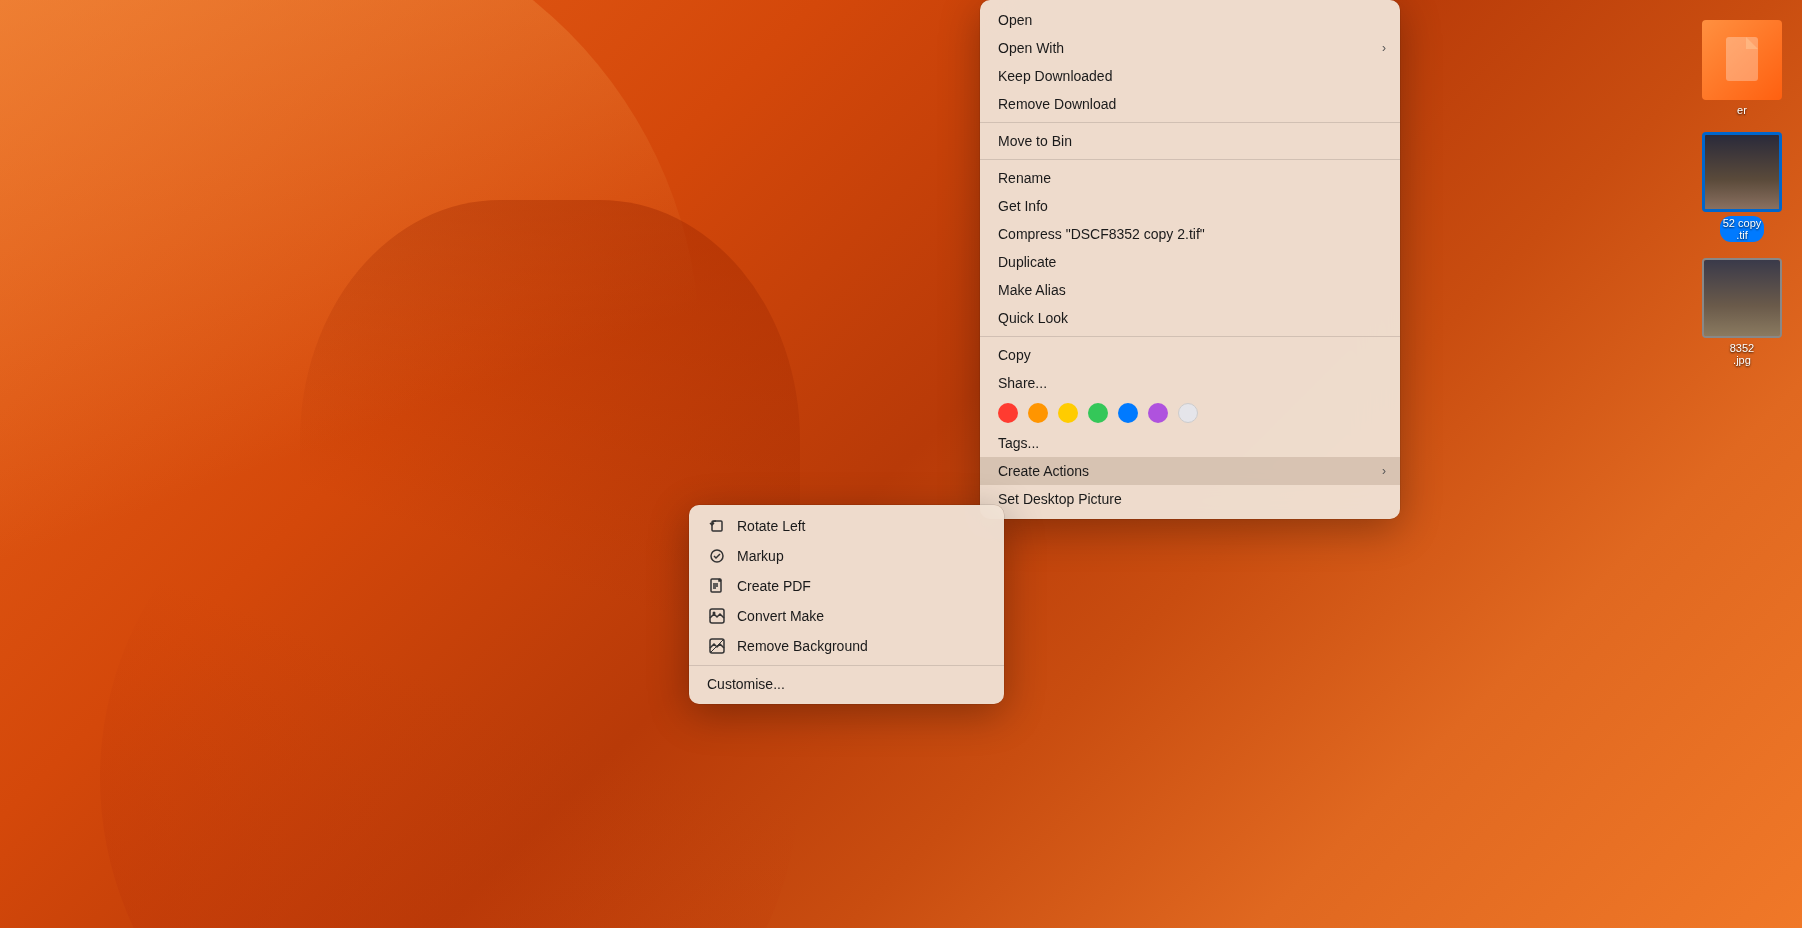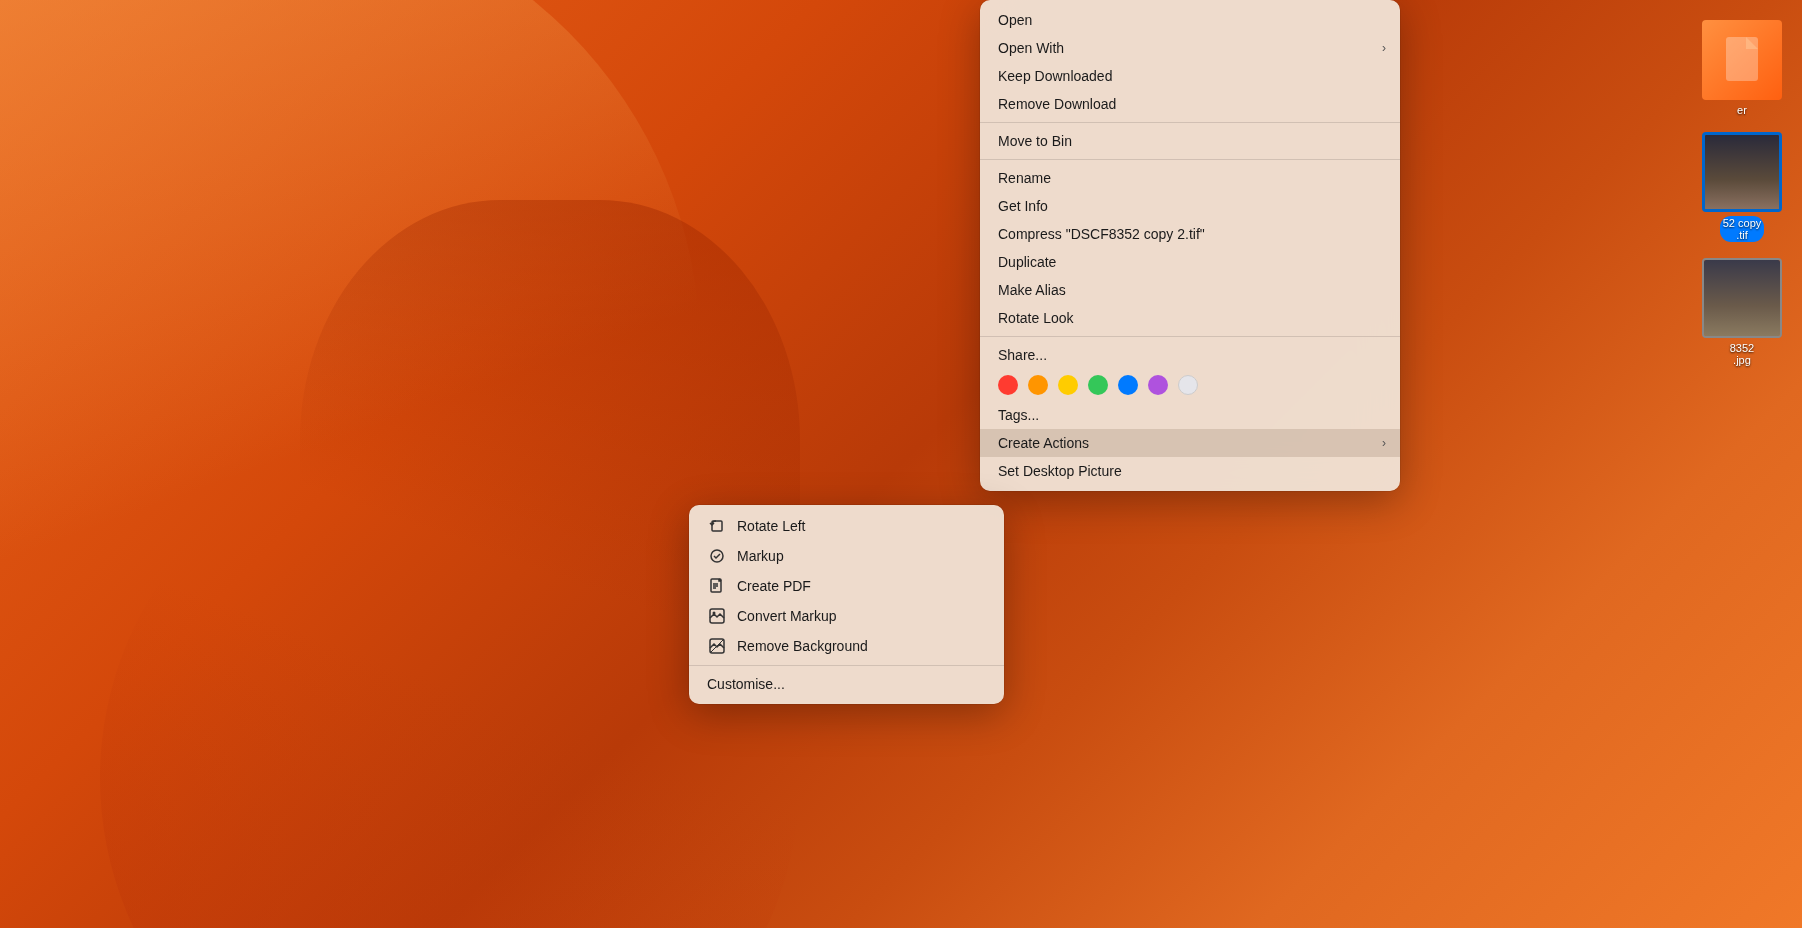--- a/index.html
+++ b/index.html
@@ -288,25 +288,28 @@
 
   <div class="menu-item">
     <span>Duplicate</span>
   </div>
 
   <div class="menu-item">
     <span>Make Alias</span>
   </div>
 
   <div class="menu-item">
-    <span>Rotate Look</span>
+    <span>Quick Look</span>
   </div>
 
   <div class="menu-separator"></div>
 
+  <div class="menu-item">
+    <span>Copy</span>
+  </div>
 
   <div class="menu-item">
     <span>Share...</span>
   </div>
 
   <div class="color-dots-row">
     <div class="color-dot red"></div>
     <div class="color-dot orange"></div>
     <div class="color-dot yellow"></div>
     <div class="color-dot green"></div>
@@ -366,21 +369,21 @@
   </div>
 
   <div class="menu-item">
     <span class="icon-before">
       <svg viewBox="0 0 16 16" fill="none" stroke="#333" stroke-width="1.5">
         <rect x="1" y="1" width="14" height="14" rx="2"></rect>
         <path d="M1 10 L5 6 L8 9 L11 6 L15 10"></path>
         <circle cx="5" cy="5" r="1.5" fill="#333" stroke="none"></circle>
       </svg>
     </span>
-    <span>Convert Markup</span>
+    <span>Convert Make</span>
   </div>
 
   <div class="menu-item">
     <span class="icon-before">
       <svg viewBox="0 0 16 16" fill="none" stroke="#333" stroke-width="1.5">
         <rect x="1" y="1" width="14" height="14" rx="2"></rect>
         <path d="M1 10 L5 6 L8 9 L11 6 L15 10"></path>
         <line x1="2" y1="14" x2="14" y2="2" stroke="#333" stroke-width="1"></line>
       </svg>
     </span>

